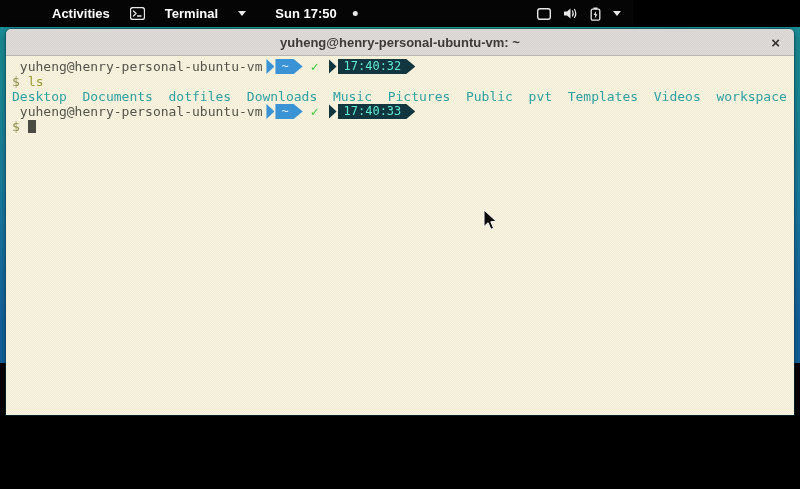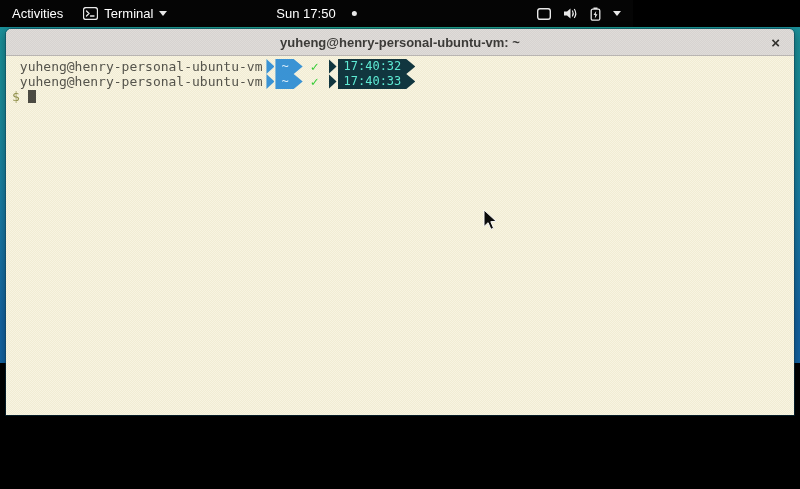--- a/index.html
+++ b/index.html
@@ -6,25 +6,25 @@
   html, body { width: 800px; height: 489px; overflow: hidden; }
   body { font-family: "Liberation Sans", sans-serif; }
 
   .screen { position: relative; width: 800px; height: 489px; background: #000; }
 
   
   .topbar {
     position: absolute; top: 0; left: 0; width: 633px; height: 27px;
     background: #050505; color: #fff;
     display: flex; align-items: center; justify-content: space-between;
-    font-size: 13px; font-weight: normal;
+    font-size: 13px; font-weight: bold; padding-left: 40px;
   }
   .tb-left { display: flex; align-items: center; height: 100%; }
   .activities { padding: 0 12px; height: 100%; display: flex; align-items: center; cursor: pointer; }
-  .app-menu { display: flex; align-items: center; gap: 6px; padding: 0 8px; height: 100%; cursor: pointer; }
+  .app-menu { display: flex; align-items: center; gap: 20px; padding: 0 8px; height: 100%; cursor: pointer; }
   .tb-center {
     position: absolute; left: 50%; transform: translateX(-50%);
     display: flex; align-items: center; gap: 16px; height: 100%; cursor: pointer;
   }
   .notif-dot { width: 5px; height: 5px; border-radius: 50%; background: #e8e8e8; }
   .tb-right { display: flex; align-items: center; gap: 12px; padding: 0 12px; height: 100%; cursor: pointer; }
   .chev-down {
     width: 0; height: 0; border-left: 4px solid transparent;
     border-right: 4px solid transparent; border-top: 5px solid #e8e8e8;
     display: inline-block;
@@ -165,21 +165,23 @@
 
         <div class="line prompt-line">
           <span class="host"> yuheng@henry-personal-ubuntu-vm</span>
           <span class="pl-arrow blue"></span>
           <span class="pl-body blue">~</span>
           <span class="check">✓</span>
           <span class="pl-arrow dark"></span>
           <span class="pl-body dark">17:40:32</span>
         </div>
 
-
+        <div class="line"><span class="dollar">$</span><span class="cmd">ls</span></div>
+
+        <div class="line dirs">Desktop  Documents  dotfiles  Downloads  Music  Pictures  Public  pvt  Templates  Videos  workspace</div>
 
         <div class="line prompt-line">
           <span class="host"> yuheng@henry-personal-ubuntu-vm</span>
           <span class="pl-arrow blue"></span>
           <span class="pl-body blue">~</span>
           <span class="check">✓</span>
           <span class="pl-arrow dark"></span>
           <span class="pl-body dark">17:40:33</span>
         </div>
 

